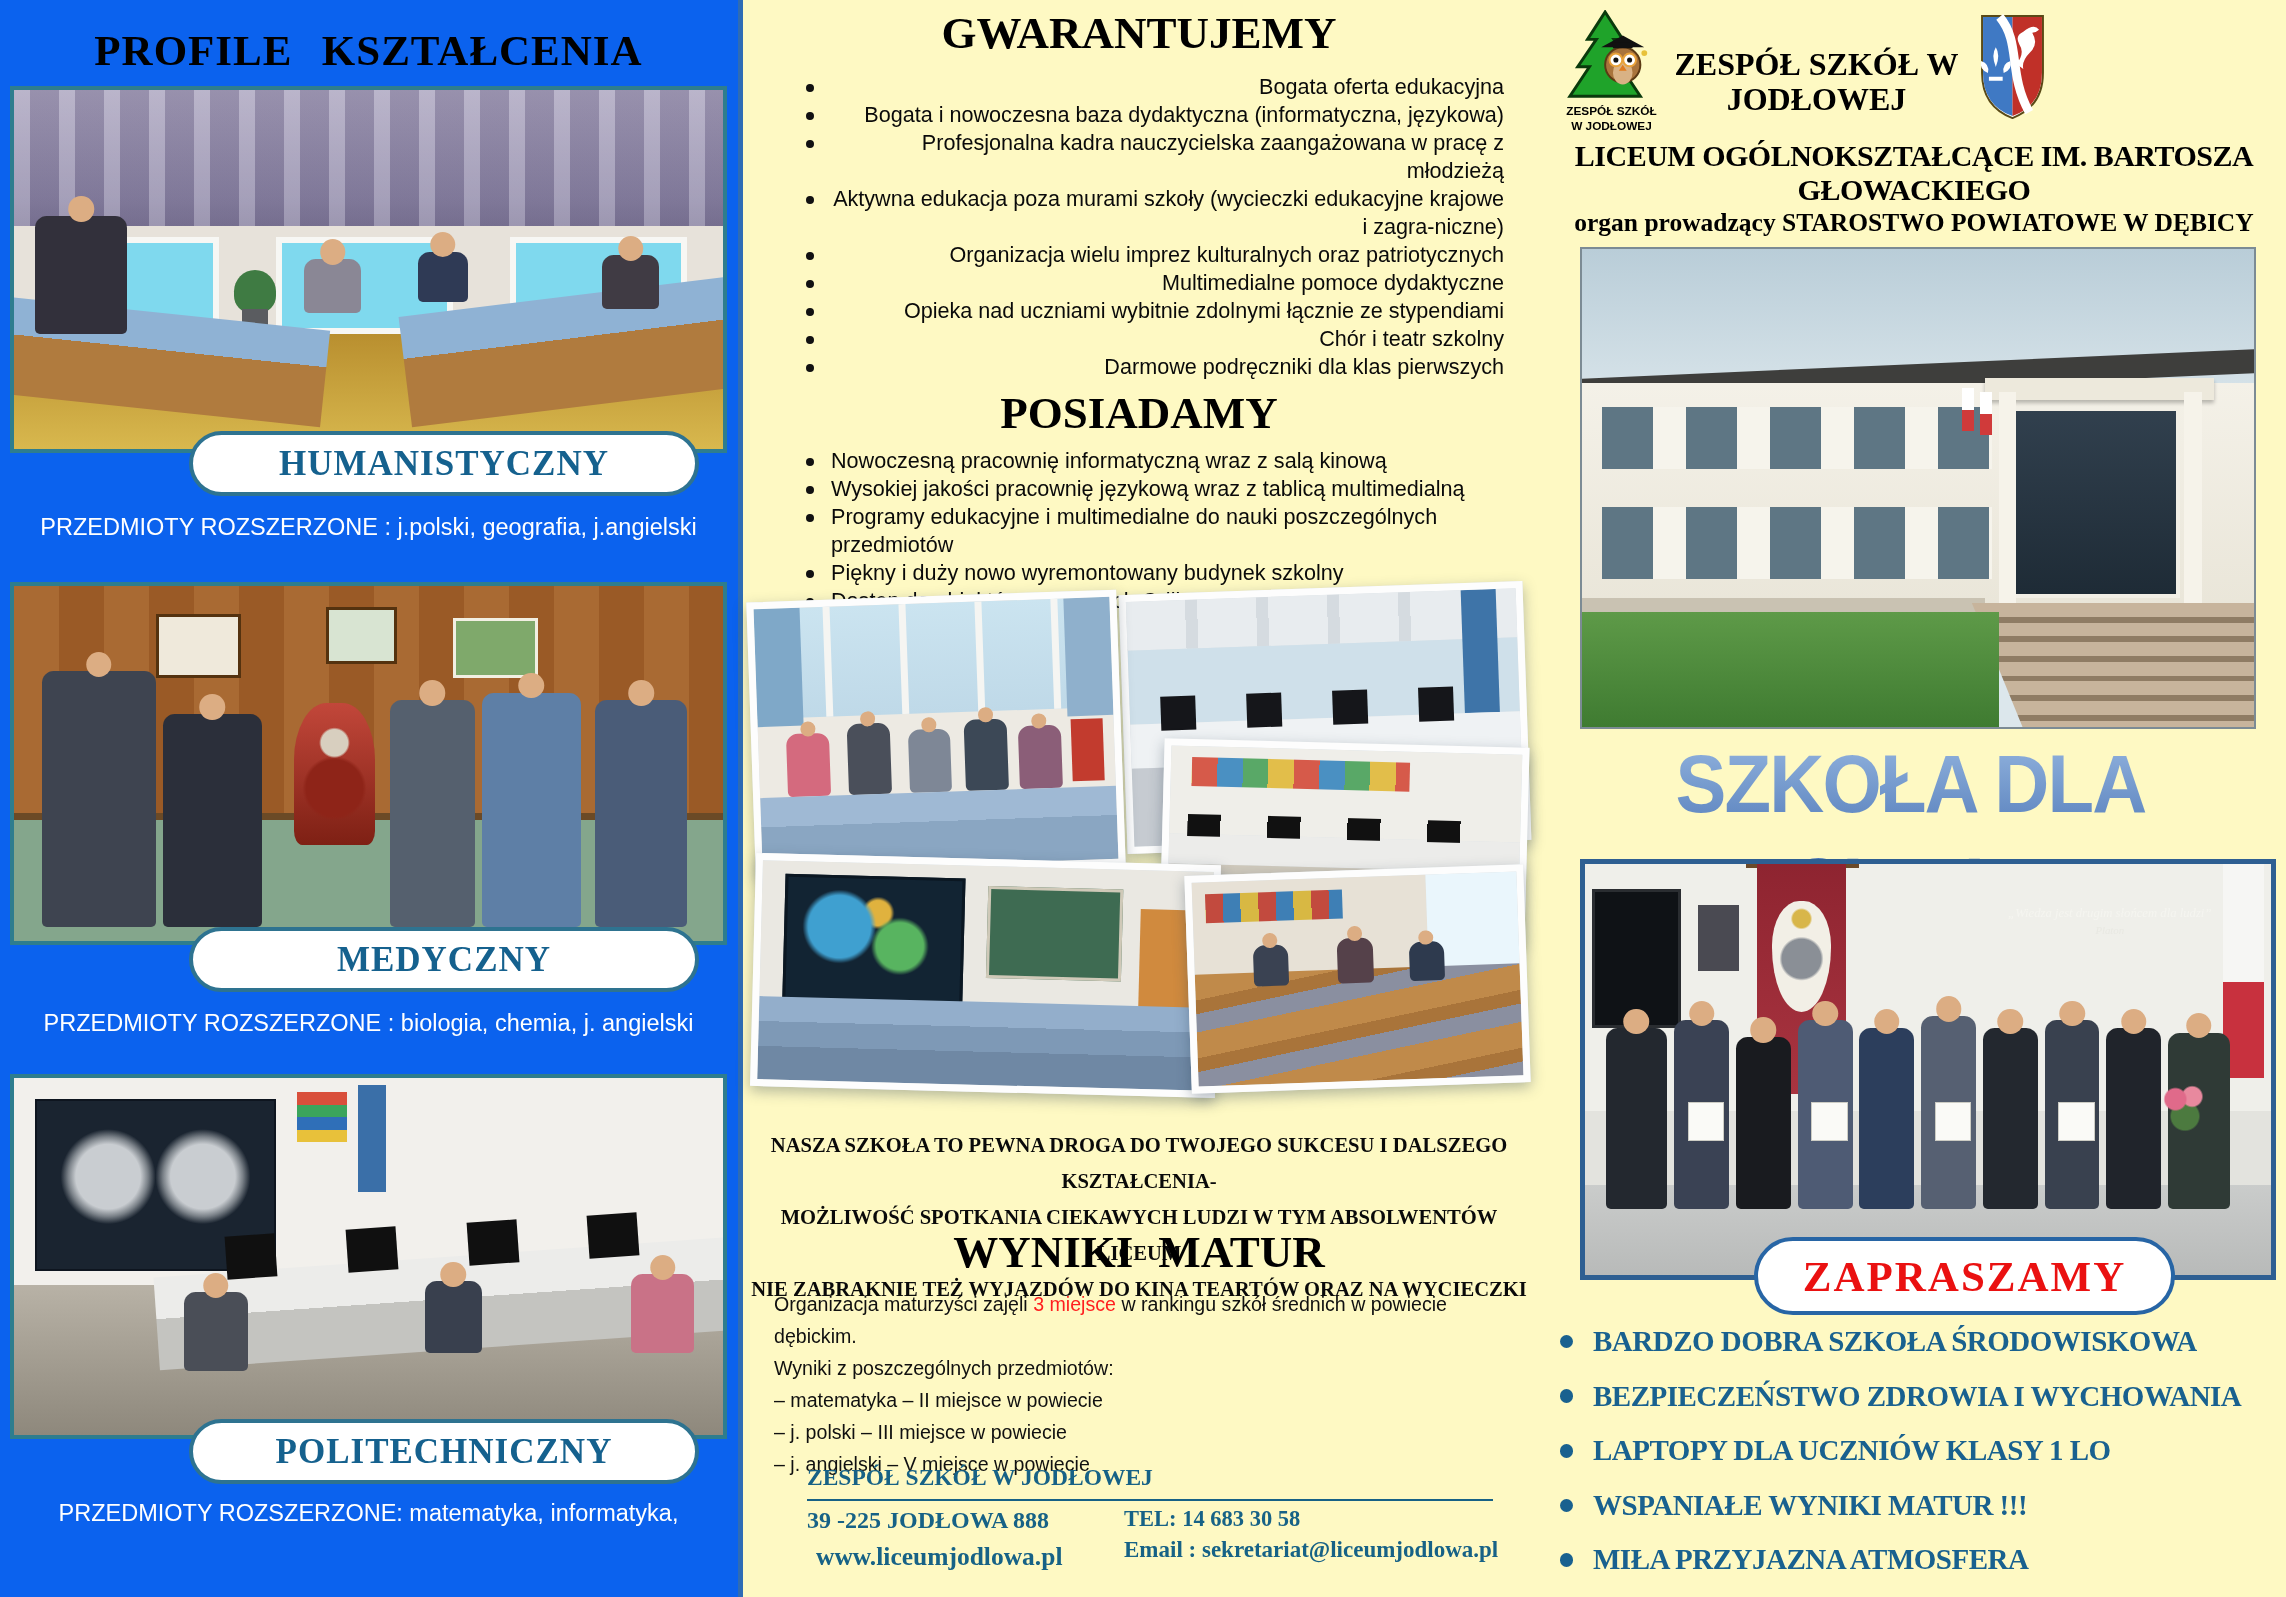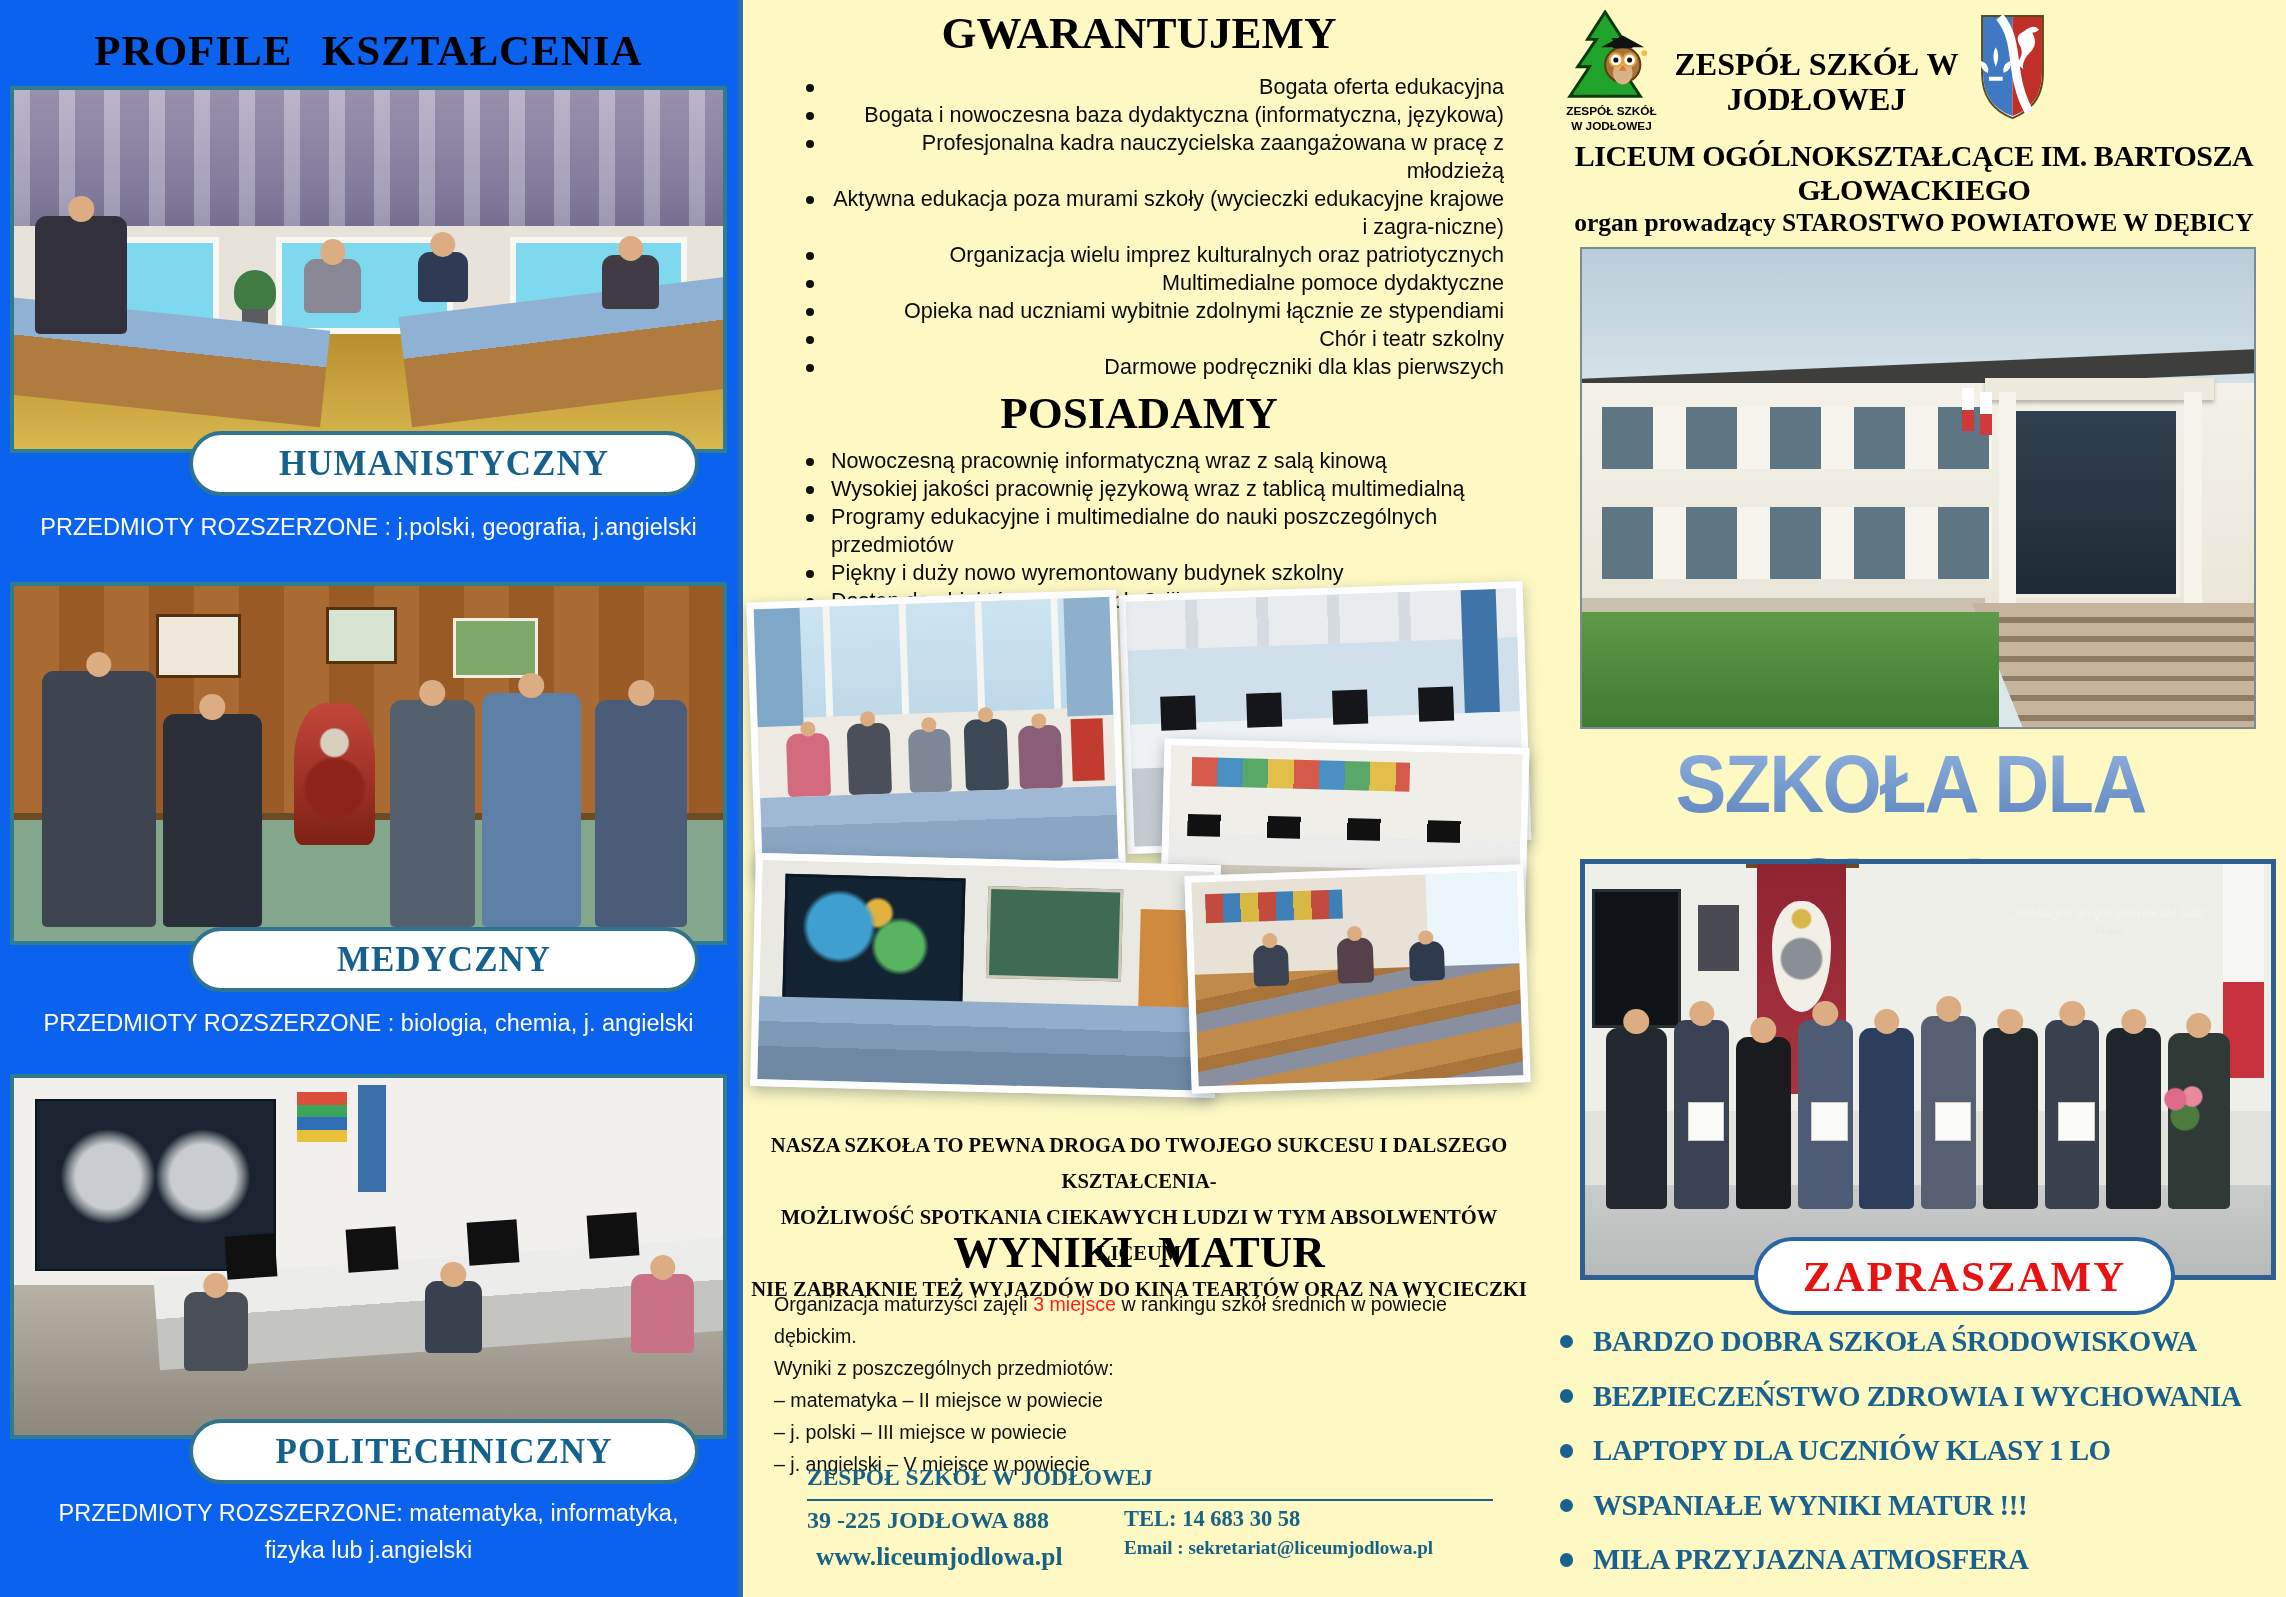--- a/index.html
+++ b/index.html
@@ -164,21 +164,21 @@
   #matura{position:absolute;left:774px;top:1288px;width:745px;
           font:19.6px/32px "Liberation Sans",sans-serif;color:#101010;}
   .red{color:#FF1F1F;}
 
   .contact{color:#176286;font-family:"Liberation Serif",serif;font-weight:bold;}
   #ct-name{position:absolute;left:807px;top:1464px;width:686px;font-size:23.5px;
            padding-bottom:7.8px;border-bottom:2px solid #176286;}
   #ct-addr{position:absolute;left:807px;top:1507px;font-size:24px;}
   #ct-web{position:absolute;left:816px;top:1542px;font-size:25.5px;}
   #ct-tel{position:absolute;left:1124px;top:1506px;font-size:22.5px;}
-  #ct-mail{position:absolute;left:1124px;top:1537px;font-size:19px;}
+  #ct-mail{position:absolute;left:1124px;top:1537px;font-size:23px;}
 
   
   #logo{position:absolute;left:1562px;top:9.8px;width:98px;height:94px;}
   #logo-cap{position:absolute;left:1539px;top:104px;width:145px;text-align:center;
             font:bold 11.8px/14.7px "Liberation Sans",sans-serif;color:#000;}
   #r-title{position:absolute;left:1645px;top:47px;width:343px;text-align:center;
            font:bold 32px/1.1 "Liberation Serif",serif;color:#000;}
   #coa{position:absolute;left:1978px;top:11.8px;width:69px;height:110px;}
   #r-liceum{position:absolute;left:1541px;top:139px;width:746px;text-align:center;
             font:bold 30px "Liberation Serif",serif;color:#000;letter-spacing:-0.5px;}
@@ -304,21 +304,20 @@
       <div class="abs s3-mon s3-m1"></div>
       <div class="abs s3-mon s3-m2"></div>
       <div class="abs s3-mon s3-m3"></div>
       <div class="abs s3-mon s3-m4"></div>
       <div class="psn s3-p1"></div>
       <div class="psn s3-p2"></div>
       <div class="psn s3-p3"></div>
     </div>
     <div id="pill3" class="pill">POLITECHNICZNY</div>
     <div id="sub3a" class="subjects">PRZEDMIOTY ROZSZERZONE: matematyka, informatyka,</div>
-    <div id="sub3b" class="subjects">fizyka lub j.angielski</div>
   </div>
 
   <div id="gw-title" class="mid-title">GWARANTUJEMY</div>
   <ul id="gw-list" class="blist">
     <li>Bogata oferta edukacyjna</li>
     <li>Bogata i nowoczesna baza dydaktyczna (informatyczna, językowa)</li>
     <li>Profesjonalna kadra nauczycielska zaangażowana w pracę z młodzieżą</li>
     <li>Aktywna edukacja poza murami szkoły (wycieczki edukacyjne krajowe i zagra-niczne)</li>
     <li>Organizacja wielu imprez kulturalnych oraz patriotycznych</li>
     <li>Multimedialne pomoce dydaktyczne</li>

